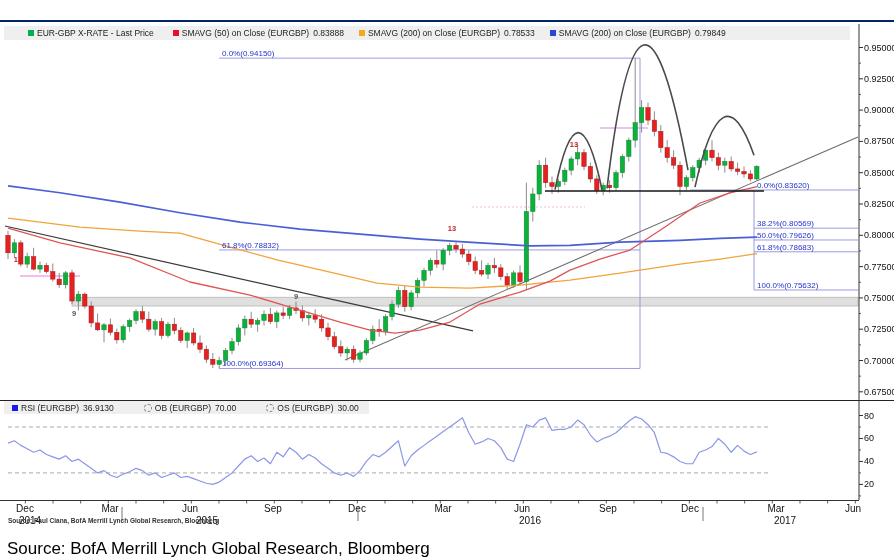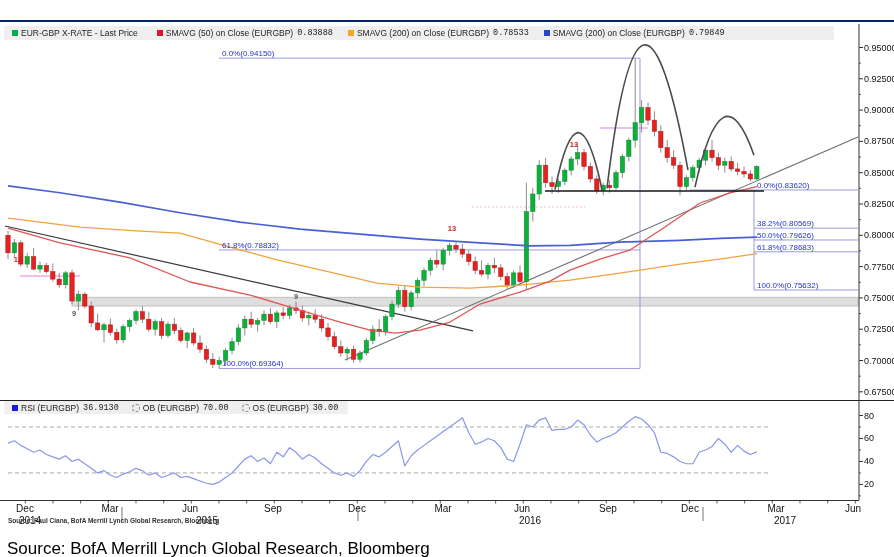--- a/index.html
+++ b/index.html
@@ -1,25 +1,25 @@
 <!DOCTYPE html>
 <html><head>
 <meta charset="utf-8">
 <style>
   html,body{margin:0;padding:0;background:#fff;}
   .page{position:relative;width:894px;height:557px;background:#fff;font-family:"Liberation Sans",sans-serif;overflow:hidden;}
   .page-title{position:absolute;left:8px;top:2px;font-size:14.5px;font-weight:bold;color:#002569;}
   .title-rule{position:absolute;left:0;top:20px;width:894px;height:2px;background:#002569;}
   .legend{position:absolute;background:#efefef;display:flex;align-items:center;font-size:8.5px;color:#222;white-space:nowrap;}
-  .main-legend{left:4px;top:26px;height:14px;width:822px;gap:15px;padding-left:8px;}
-  .rsi-legend{left:4px;top:401px;height:13px;gap:13px;padding:0 10px 0 8px;width:auto;}
+  .main-legend{left:4px;top:26px;height:14px;width:822px;gap:15px;padding-left:24px;}
+  .rsi-legend{left:4px;top:401px;height:13px;gap:30px;padding:0 10px 0 8px;width:auto;}
   .li{display:flex;align-items:center;gap:3px;}
   .sw{display:inline-block;width:6px;height:6px;}
   .dc{display:inline-block;width:6px;height:6px;border:1px dashed #888;border-radius:50%;background:transparent;}
-  .lv{margin-left:1px;font-family:Liberation Mono, monospace;}
+  .lv{margin-left:1px;}
   svg#chart-svg{position:absolute;left:0;top:0;}
   .srcnote{position:absolute;left:8px;top:517px;font-size:6.5px;font-weight:bold;color:#333;}
   .caption{position:absolute;left:7px;top:539px;font-size:17px;color:#000;}
 </style>
 </head>
 <body>
 
 <div class="page">
   <svg id="chart-svg" width="894" height="557">
       <rect x="72" y="297.274" width="786" height="8.763999999999896" fill="#dcdcdc" stroke="#b0b0b0" stroke-width="0.8" opacity="0.9"></rect>

